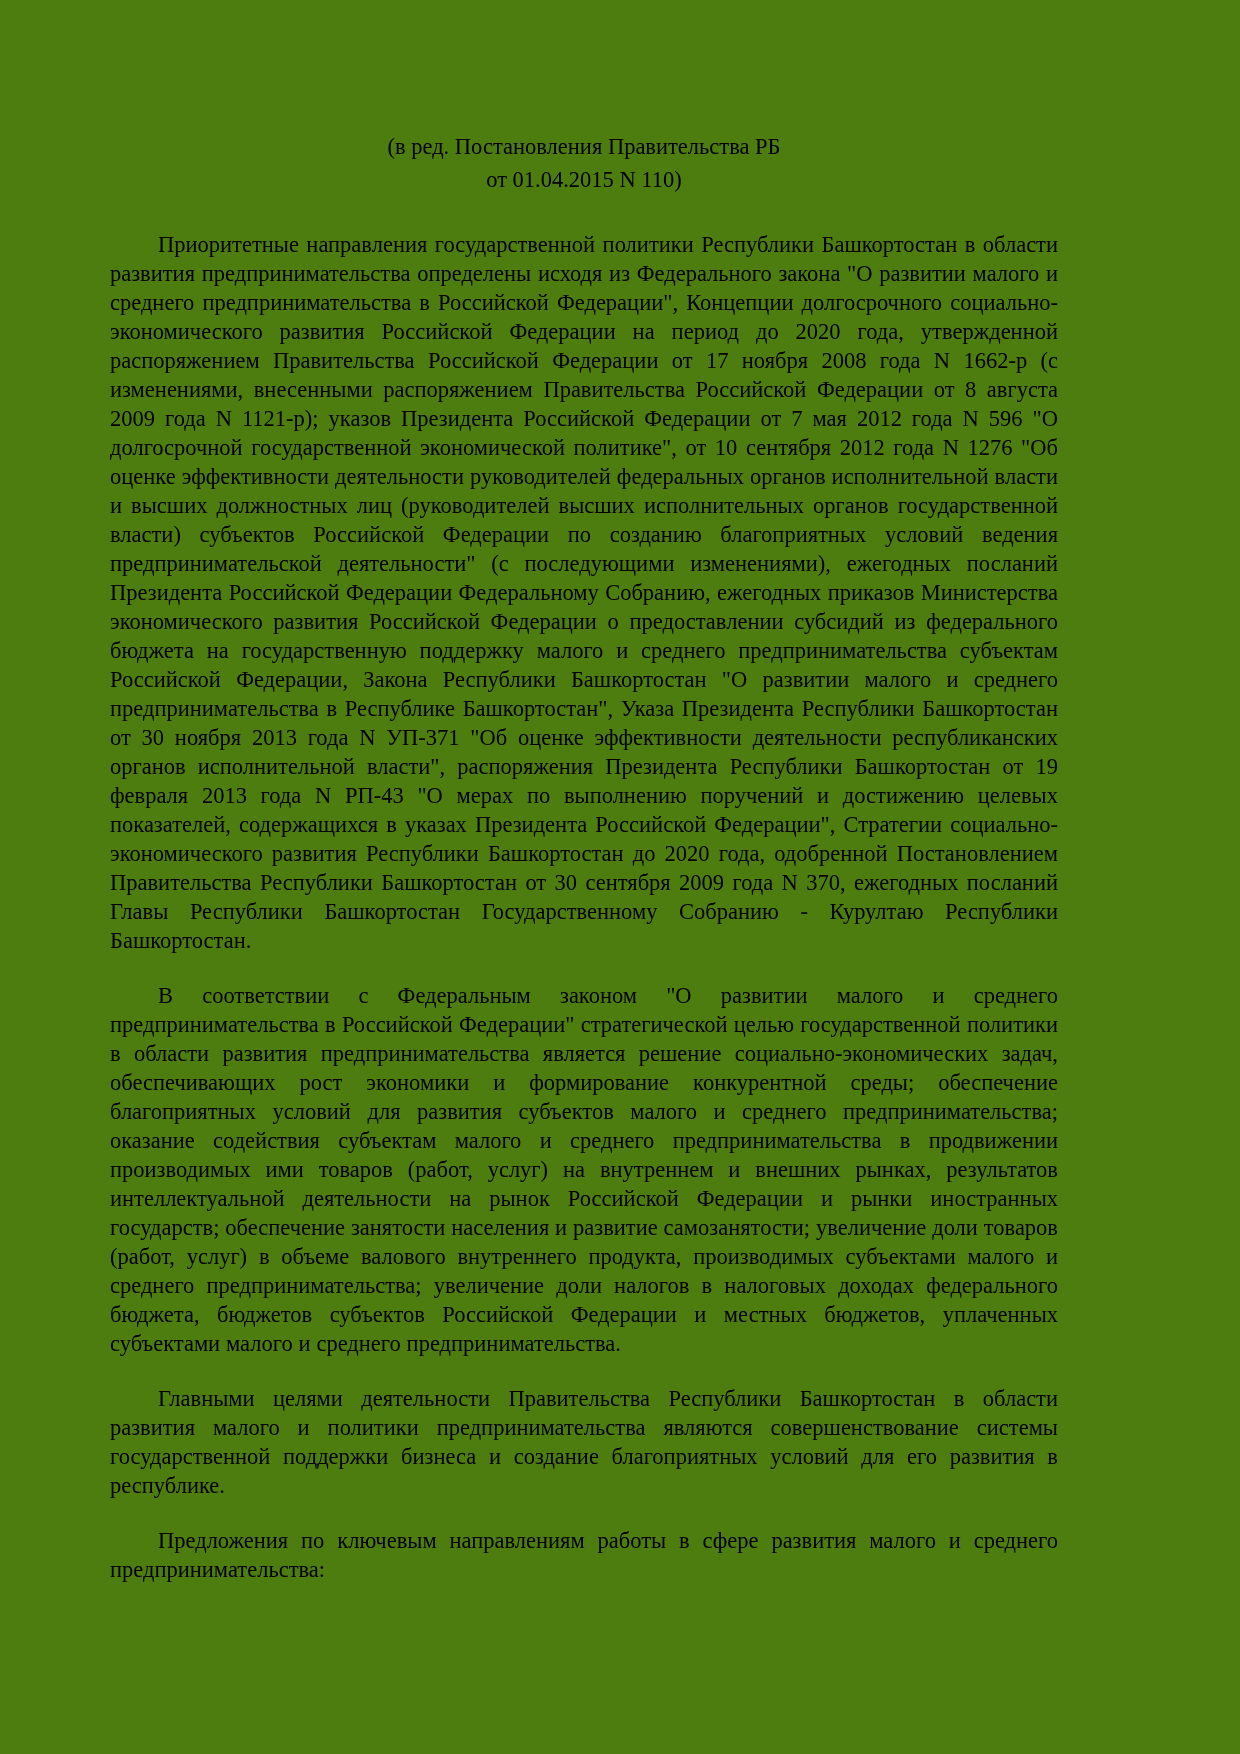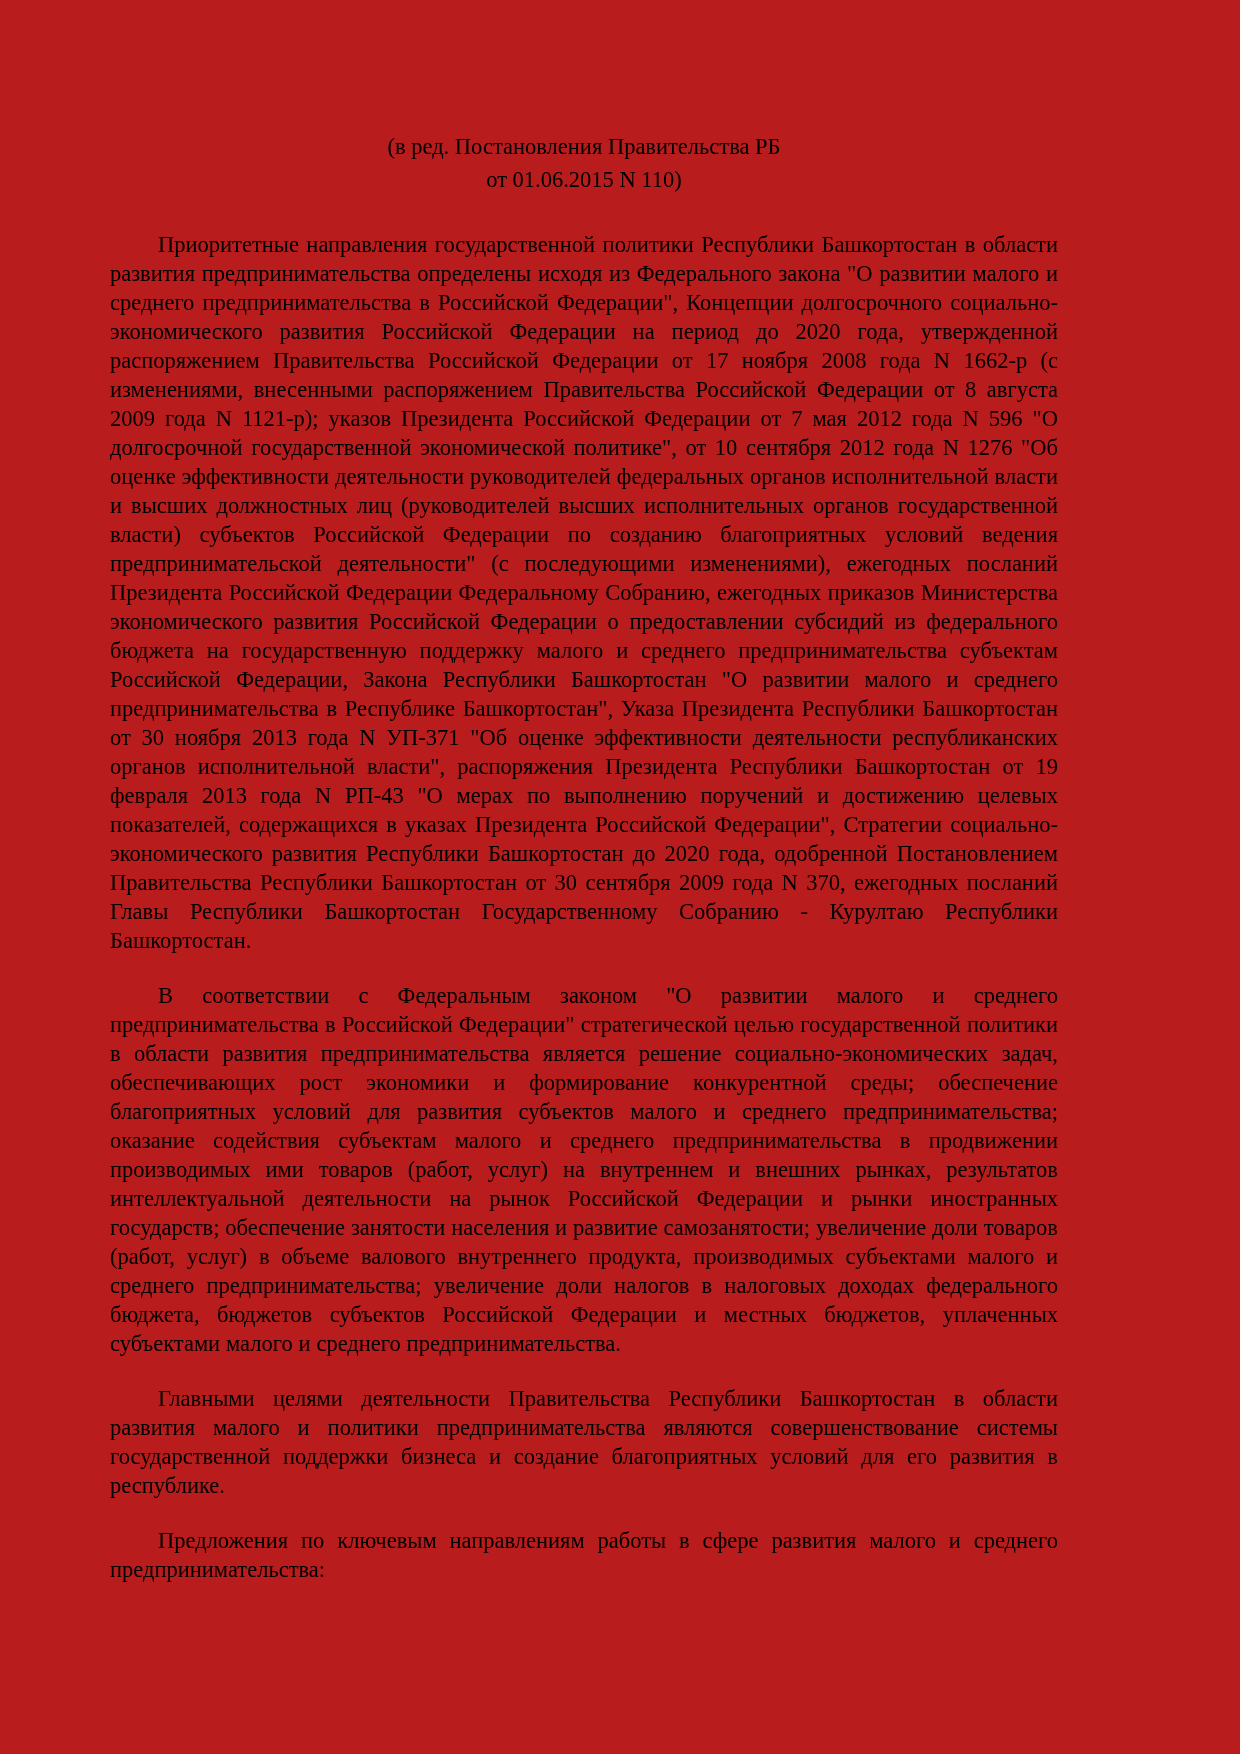--- a/index.html
+++ b/index.html
@@ -10,21 +10,21 @@
   }
   body {
     font-family: "Liberation Serif", "DejaVu Serif", serif;
     color: #000000;
   }
   .page {
     position: relative;
     width: 1240px;
     height: 1754px;
     margin: 0 auto;
-    background: #b91c1c;
+    background: #4d7c0f;
     box-sizing: border-box;
     overflow: hidden;
     padding-left: 12px;
   }
   .content {
     position: absolute;
     left: 110px;
     top: 130px;
     width: 948px;
   }
@@ -53,21 +53,21 @@
   }
 </style>
 </head>
 <body>
 
 <div class="page">
   <div class="content">
 
     <div class="doc-header">
       <span class="hline">(в ред. Постановления Правительства РБ</span>
-      <span class="hline">от 01.06.2015 N 110)</span>
+      <span class="hline">от 01.04.2015 N 110)</span>
     </div>
 
     <p class="para">Приоритетные направления государственной политики Республики Башкортостан в области развития предпринимательства определены исходя из Федерального закона "О развитии малого и среднего предпринимательства в Российской Федерации", Концепции долгосрочного социально-экономического развития Российской Федерации на период до 2020 года, утвержденной распоряжением Правительства Российской Федерации от 17 ноября 2008 года N 1662-р (с изменениями, внесенными распоряжением Правительства Российской Федерации от 8 августа 2009 года N 1121-р); указов Президента Российской Федерации от 7 мая 2012 года N 596 "О долгосрочной государственной экономической политике", от 10 сентября 2012 года N 1276 "Об оценке эффективности деятельности руководителей федеральных органов исполнительной власти и высших должностных лиц (руководителей высших исполнительных органов государственной власти) субъектов Российской Федерации по созданию благоприятных условий ведения предпринимательской деятельности" (с последующими изменениями), ежегодных посланий Президента Российской Федерации Федеральному Собранию, ежегодных приказов Министерства экономического развития Российской Федерации о предоставлении субсидий из федерального бюджета на государственную поддержку малого и среднего предпринимательства субъектам Российской Федерации, Закона Республики Башкортостан "О развитии малого и среднего предпринимательства в Республике Башкортостан", Указа Президента Республики Башкортостан от 30 ноября 2013 года N УП-371 "Об оценке эффективности деятельности республиканских органов исполнительной власти", распоряжения Президента Республики Башкортостан от 19 февраля 2013 года N РП-43 "О мерах по выполнению поручений и достижению целевых показателей, содержащихся в указах Президента Российской Федерации", Стратегии социально-экономического развития Республики Башкортостан до 2020 года, одобренной Постановлением Правительства Республики Башкортостан от 30 сентября 2009 года N 370, ежегодных посланий Главы Республики Башкортостан Государственному Собранию - Курултаю Республики Башкортостан.</p>
 
     <p class="para">В соответствии с Федеральным законом "О развитии малого и среднего предпринимательства в Российской Федерации" стратегической целью государственной политики в области развития предпринимательства является решение социально-экономических задач, обеспечивающих рост экономики и формирование конкурентной среды; обеспечение благоприятных условий для развития субъектов малого и среднего предпринимательства; оказание содействия субъектам малого и среднего предпринимательства в продвижении производимых ими товаров (работ, услуг) на внутреннем и внешних рынках, результатов интеллектуальной деятельности на рынок Российской Федерации и рынки иностранных государств; обеспечение занятости населения и развитие самозанятости; увеличение доли товаров (работ, услуг) в объеме валового внутреннего продукта, производимых субъектами малого и среднего предпринимательства; увеличение доли налогов в налоговых доходах федерального бюджета, бюджетов субъектов Российской Федерации и местных бюджетов, уплаченных субъектами малого и среднего предпринимательства.</p>
 
     <p class="para">Главными целями деятельности Правительства Республики Башкортостан в области развития малого и политики предпринимательства являются совершенствование системы государственной поддержки бизнеса и создание благоприятных условий для его развития в республике.</p>
 
     <p class="para">Предложения по ключевым направлениям работы в сфере развития малого и среднего предпринимательства:</p>
 

